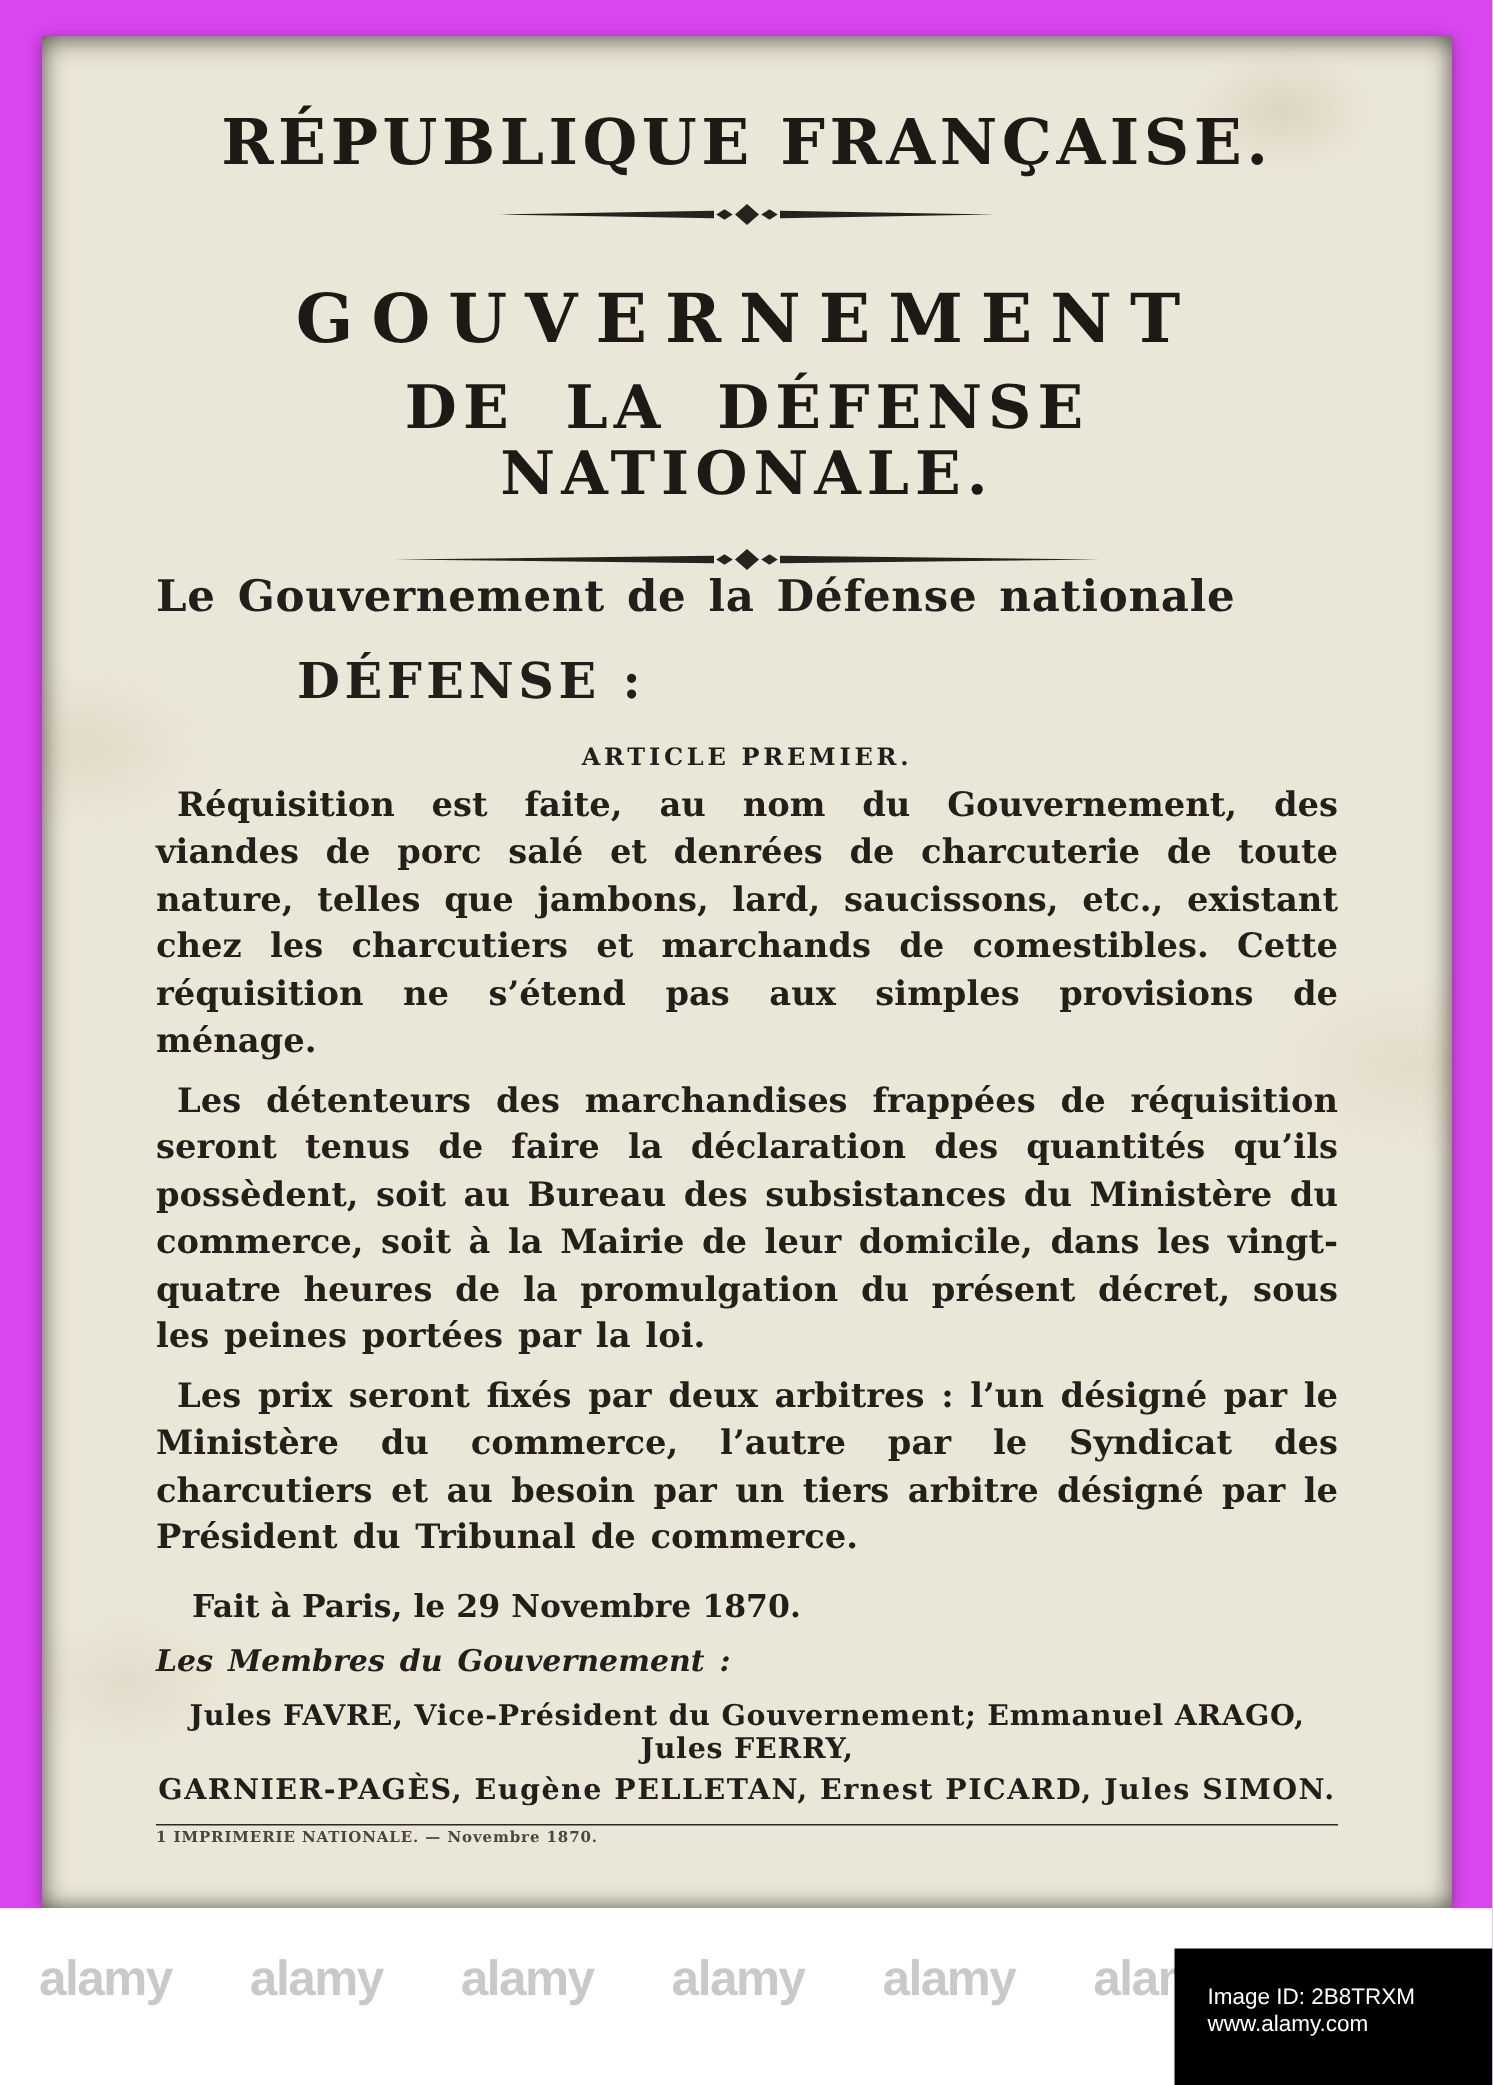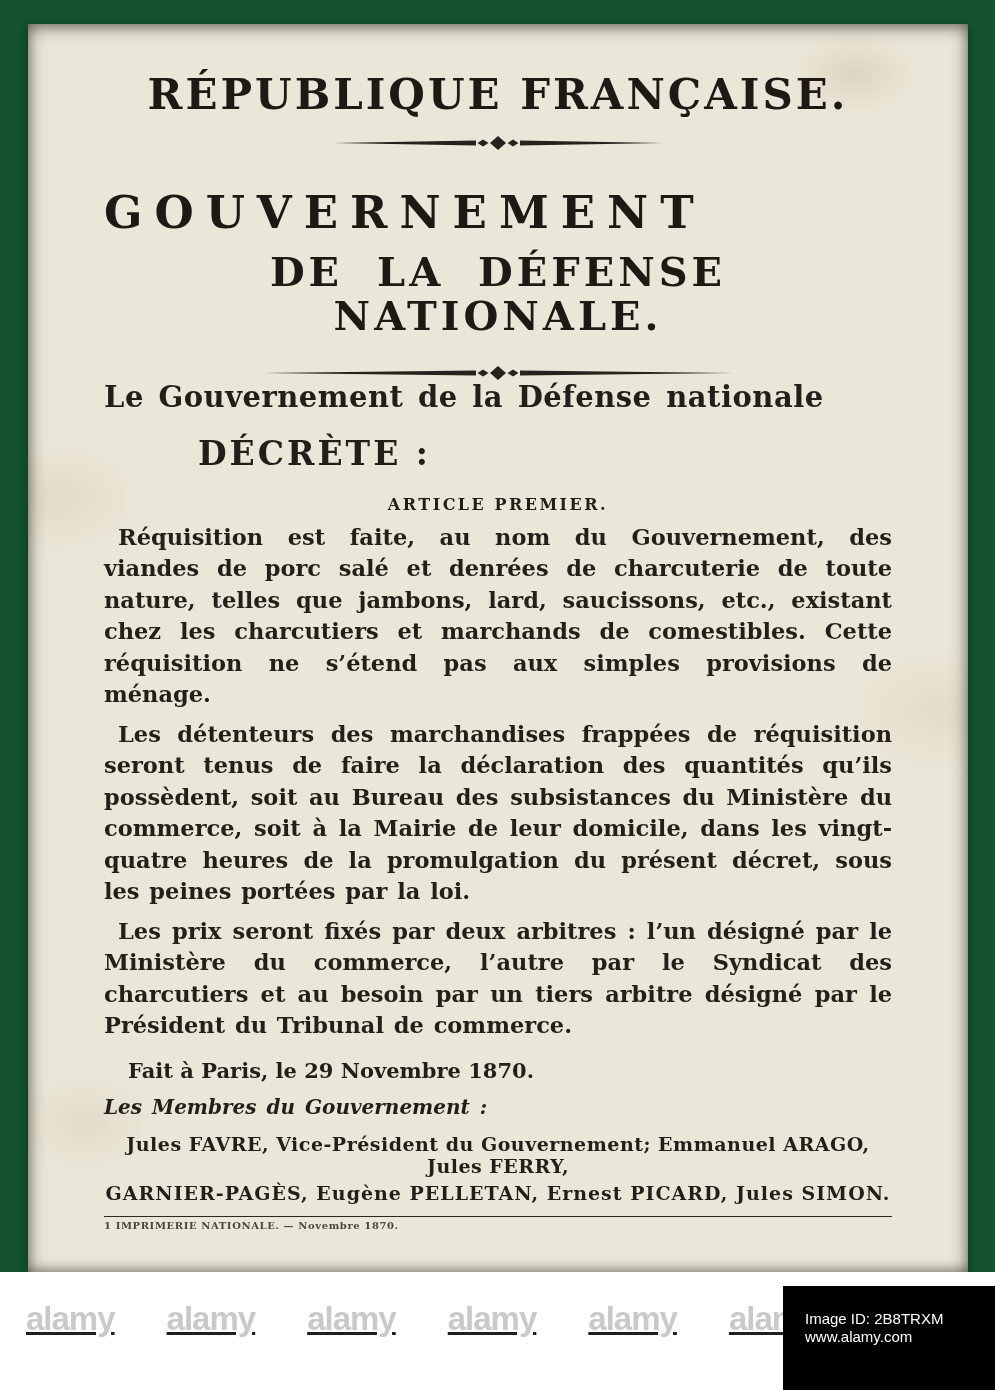--- a/index.html
+++ b/index.html
@@ -4,21 +4,21 @@
 <style>
   html, body {
     margin: 0;
     padding: 0;
     background: #e9e9e7;
   }
   .canvas {
     position: relative;
     width: 995px;
     height: 1390px;
-    background: #14532d;
+    background: #d946ef;
     overflow: hidden;
     font-family: "DejaVu Serif", "Liberation Serif", serif;
     color: #221f1a;
   }
   
   .paper {
     position: absolute;
     left: 28px;
     top: 24px;
     width: 940px;
@@ -48,20 +48,21 @@
     color: #1d1a15;
   }
   .divider {
     display: flex;
     justify-content: center;
   }
   .divider-1 { margin-top: 18px; }
   .divider-2 { margin-top: 28px; }
   .gov-line1 {
     margin-top: 38px;
+    text-align: center;
     font-size: 45px;
     font-weight: 700;
     letter-spacing: 12px;
     line-height: 1.1;
     color: #1d1a15;
   }
   .gov-line2 {
     margin-top: 12px;
     text-align: center;
     font-size: 40px;
@@ -144,35 +145,34 @@
     bottom: 0;
     height: 118px;
     background: #ffffff;
   }
   .alamy-logos {
     position: absolute;
     left: 26px;
     top: 28px;
     display: flex;
     gap: 52px;
-    text-decoration: underline;
   }
   .alamy-logo {
     font-family: "Liberation Sans", sans-serif;
     font-size: 33px;
     font-weight: 700;
     letter-spacing: -1px;
     color: #c9c9c9;
   }
   .id-box {
     position: absolute;
     right: 0;
     bottom: 0;
     width: 212px;
-    height: 104px;
+    height: 91px;
     box-sizing: border-box;
     background: #000000;
     color: #ffffff;
     padding: 24px 0 0 22px;
     font-family: "Liberation Sans", sans-serif;
   }
   .id-box-line { font-size: 15px; line-height: 1.2; }
   .id-box-line + .id-box-line { }
 </style>
 </head>
@@ -202,21 +202,21 @@
         <polygon points="0,7 213,4.5 213,9.5" fill="#26231e"></polygon>
         <polygon points="470,7 257,4.5 257,9.5" fill="#26231e"></polygon>
         <path d="M235 0 L243 7 L235 14 L227 7 Z" fill="#26231e"></path>
         <path d="M220 3.5 L225.5 7 L220 10.5 L214.5 7 Z" fill="#26231e"></path>
         <path d="M250 3.5 L255.5 7 L250 10.5 L244.5 7 Z" fill="#26231e"></path>
       </svg>
     </div>
 
     <div class="intro-line">Le Gouvernement de la Défense nationale</div>
 
-    <div class="decree-word">DÉCRÈTE :</div>
+    <div class="decree-word">DÉFENSE :</div>
 
     <div class="art-head">ARTICLE PREMIER.</div>
     <p class="body-par">Réquisition est faite, au nom du Gouvernement, des viandes de porc salé et denrées de charcuterie de toute nature, telles que jambons, lard, saucissons, etc., existant chez les charcutiers et marchands de comestibles. Cette réquisition ne s’étend pas aux simples provisions de ménage.</p>
 
     <p class="body-par">Les détenteurs des marchandises frappées de réquisition seront tenus de faire la déclaration des quantités qu’ils possèdent, soit au Bureau des subsistances du Ministère du commerce, soit à la Mairie de leur domicile, dans les vingt-quatre heures de la promulgation du présent décret, sous les peines portées par la loi.</p>
 
     <p class="body-par">Les prix seront fixés par deux arbitres : l’un désigné par le Ministère du commerce, l’autre par le Syndicat des charcutiers et au besoin par un tiers arbitre désigné par le Président du Tribunal de commerce.</p>
 
     <div class="date-line">Fait à Paris, le 29 Novembre 1870.</div>
 

